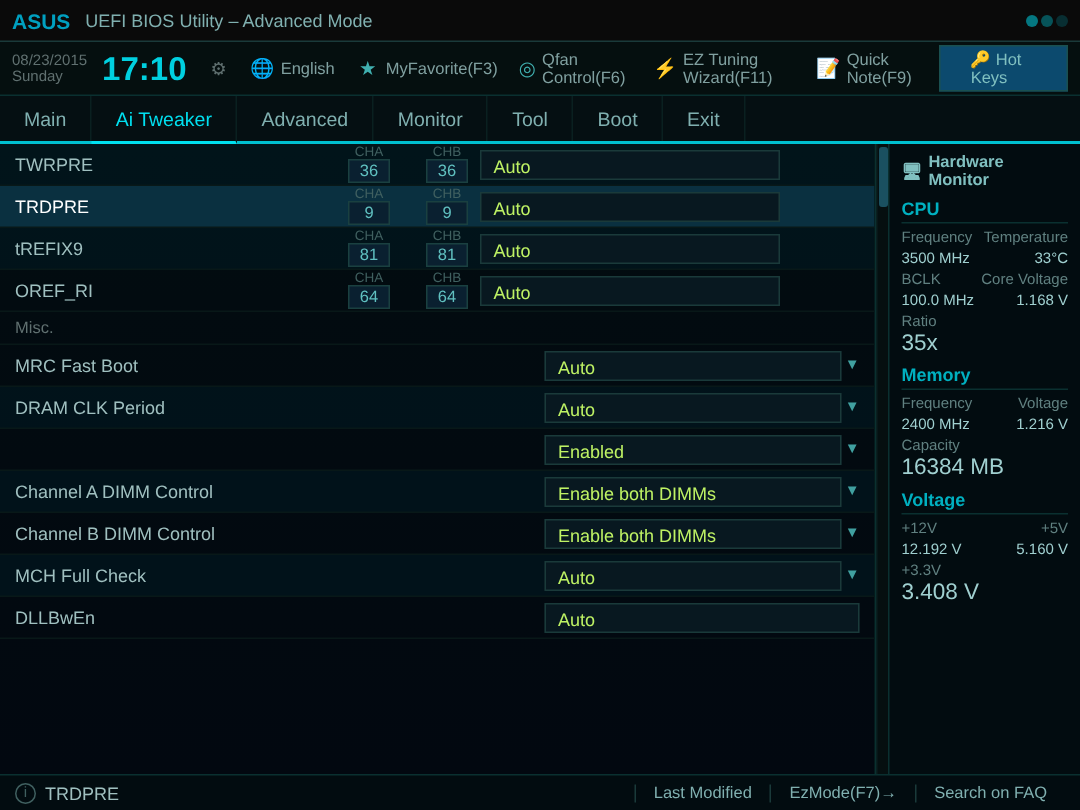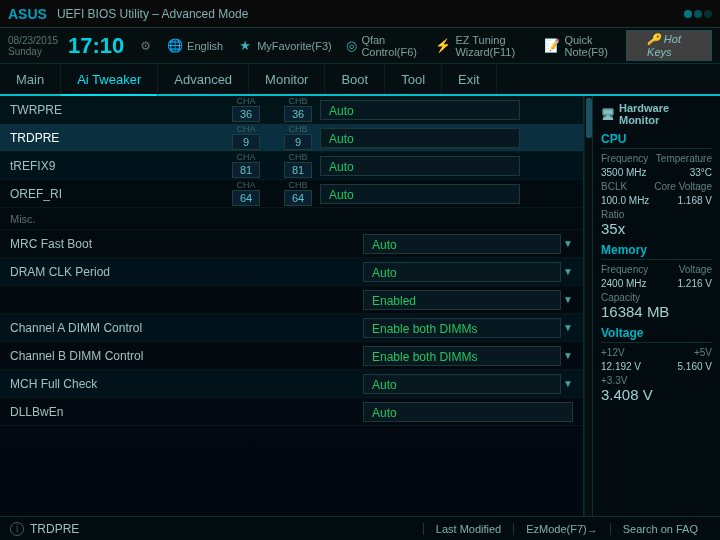--- a/index.html
+++ b/index.html
@@ -69,27 +69,26 @@
       height: 14px;
       margin-right: 4px;
       display: inline-flex;
       align-items: center;
       justify-content: center;
       color: #40b0b0;
       font-size: 13px;
     }
     #hot-keys-btn {
       margin-left: auto;
-      background: #404040;
+      background: #0c4a6e;
       border: 1px solid #1a5050;
       color: #80c0c0;
       padding: 2px 20px;
       font-size: 11px;
       cursor: pointer;
-      font-style: italic;
     }
 
     
     #nav-bar {
       background: #050f12;
       height: 32px;
       display: flex;
       align-items: stretch;
       border-bottom: 2px solid #00c0d0;
     }
@@ -170,21 +169,21 @@
       color: #60c0c0;
       font-size: 11px;
       width: 28px;
       text-align: center;
       padding: 1px 2px;
     }
 
     .row-value {
       background: #081820;
       border: 1px solid #1a3a3a;
-      color: #22c55e;
+      color: #bef264;
       font-size: 12px;
       height: 20px;
       line-height: 20px;
       padding: 0 8px;
       flex: 1;
       max-width: 200px;
     }
     .dropdown-arrow {
       color: #40a0a0;
       margin-left: 2px;
@@ -347,24 +346,24 @@
   <div class="nav-item active">
     <span>Ai Tweaker</span>
   </div>
   <div class="nav-item">
     <span>Advanced</span>
   </div>
   <div class="nav-item">
     <span>Monitor</span>
   </div>
   <div class="nav-item">
+    <span>Tool</span>
+  </div>
+  <div class="nav-item">
     <span>Boot</span>
-  </div>
-  <div class="nav-item">
-    <span>Tool</span>
   </div>
   <div class="nav-item">
     <span>Exit</span>
   </div>
 </div>
 
 <div id="main-area">
   <div id="left-panel">
 
     <div class="bios-row">

